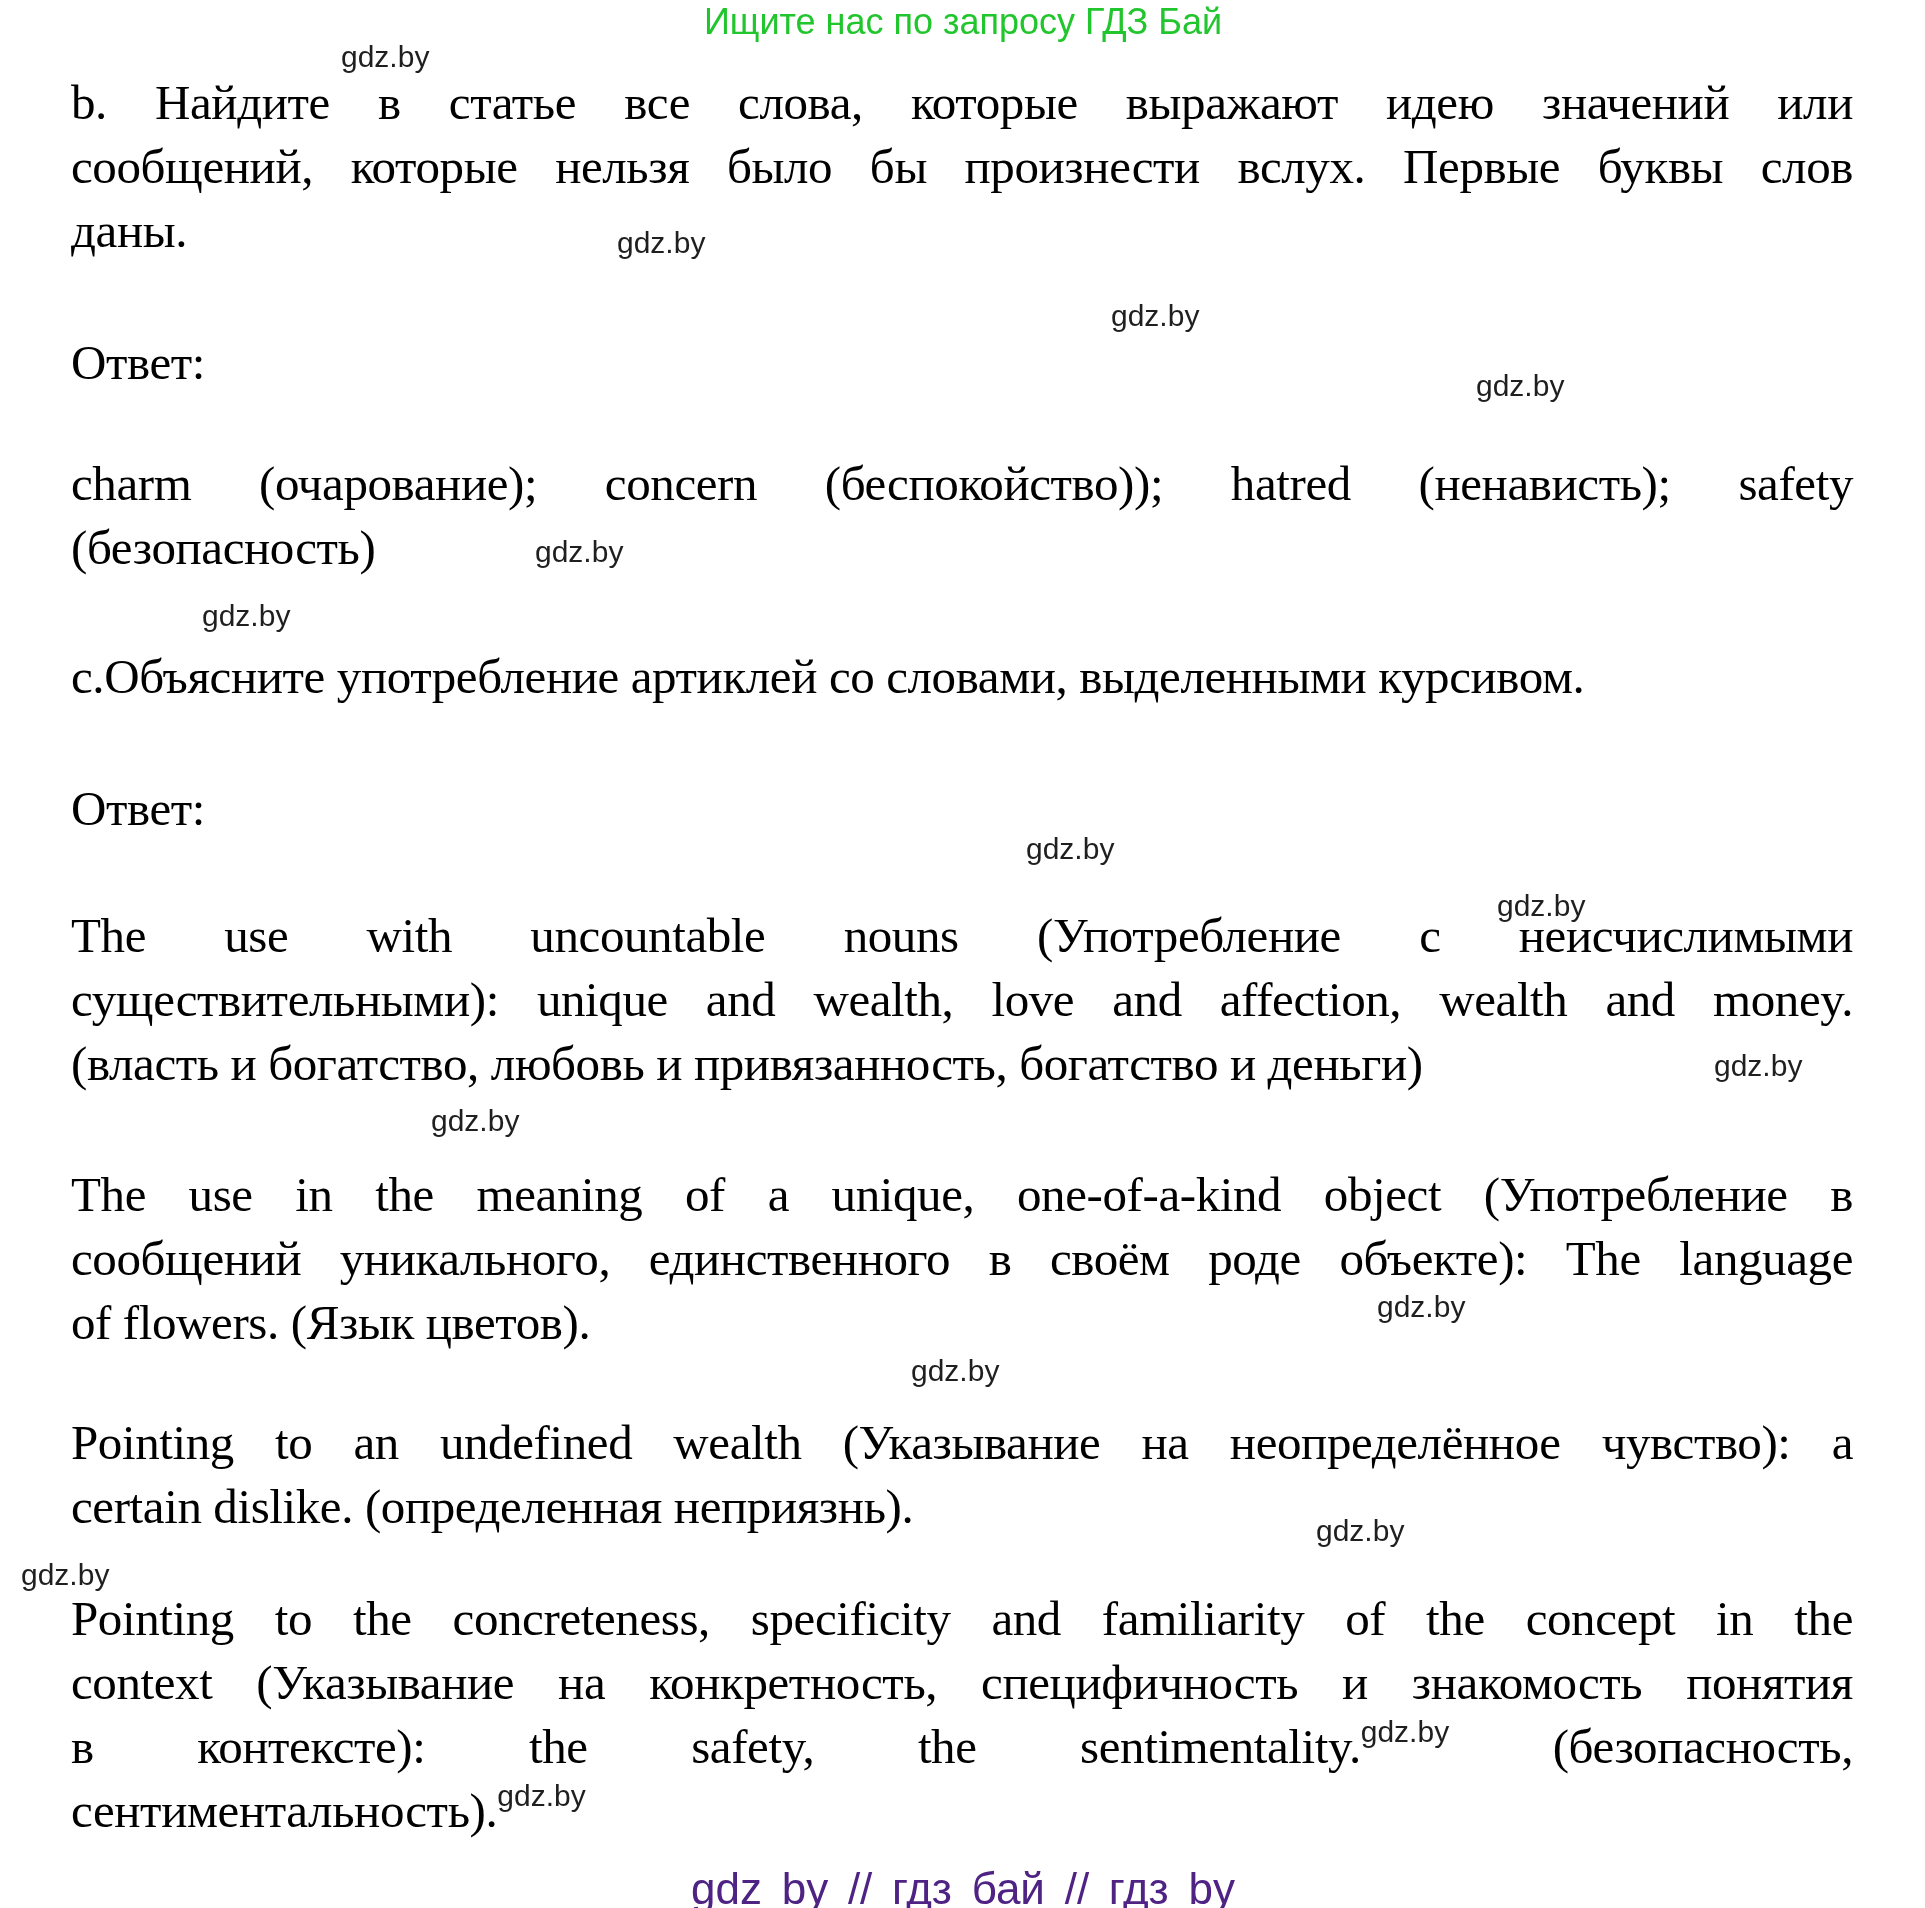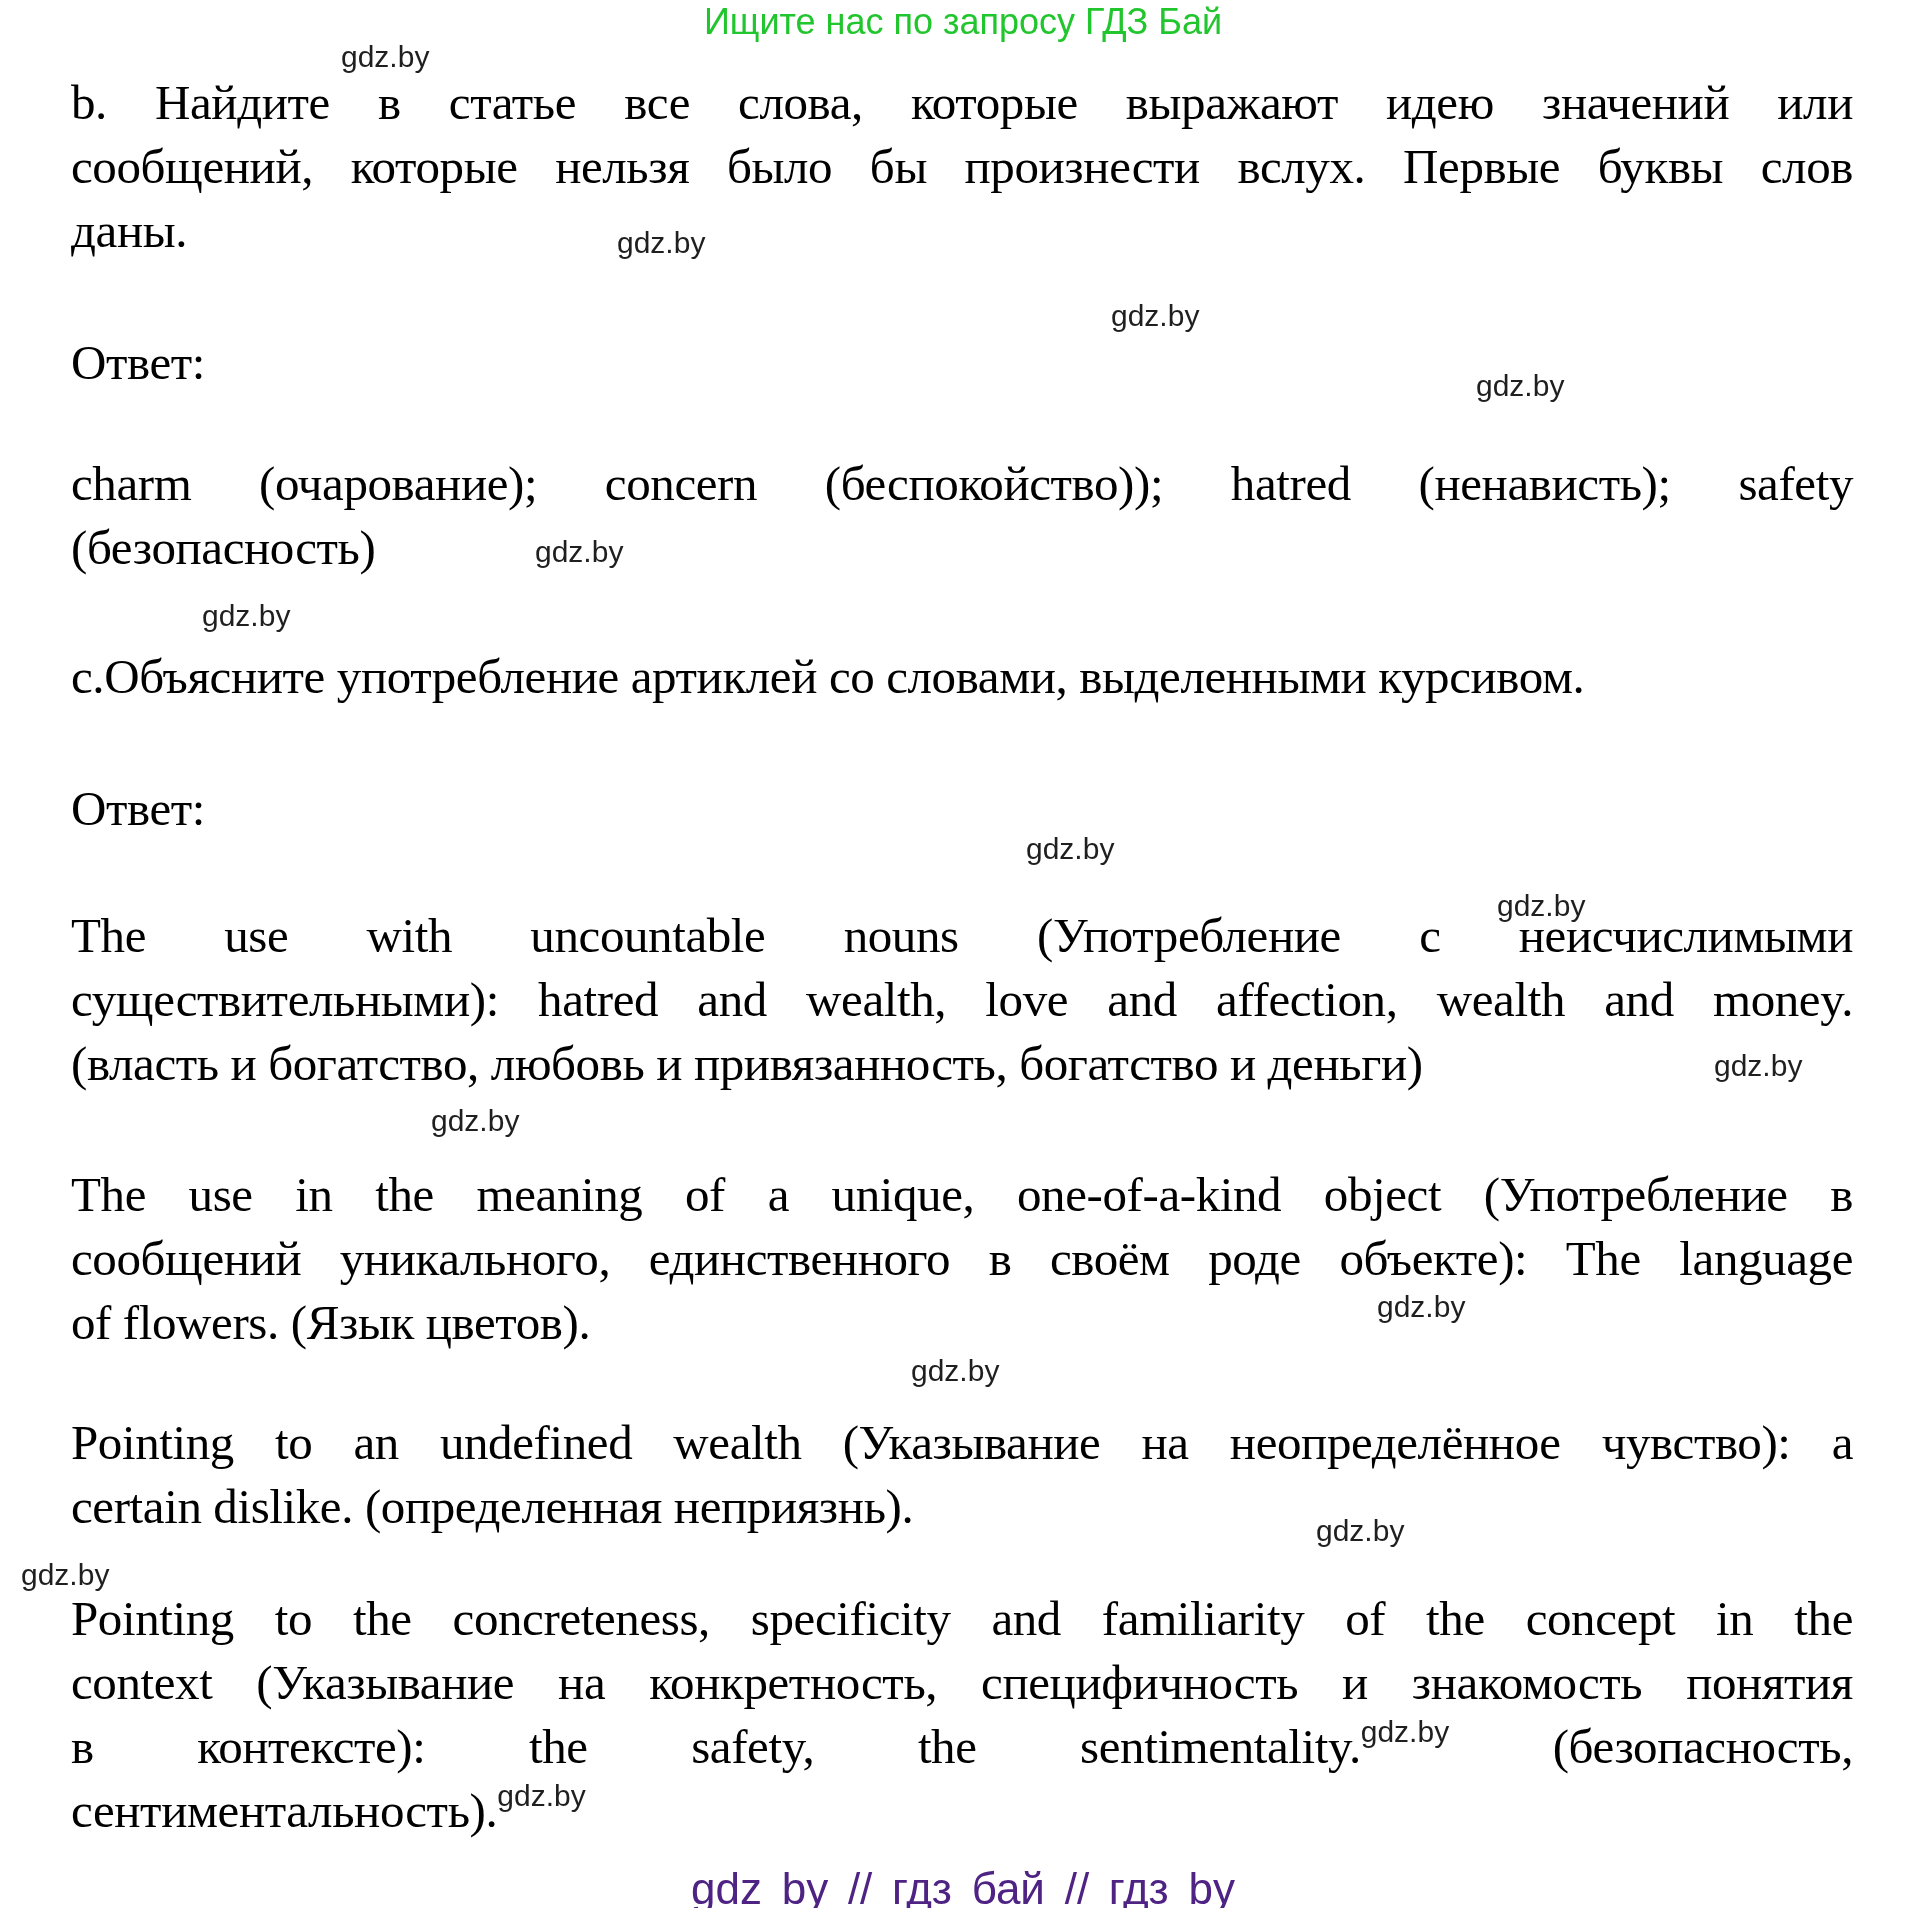--- a/index.html
+++ b/index.html
@@ -92,21 +92,21 @@
         <div class="ln">(безопасность)</div>
       </div>
       <div class="para" style="top: 645px;">
         <div class="ln">с.Объясните употребление артиклей со словами, выделенными курсивом.</div>
       </div>
       <div class="para" style="top: 777px;">
         <div class="ln">Ответ:</div>
       </div>
       <div class="para" style="top: 904px;">
         <div class="ln just">The use with uncountable nouns (Употребление с неисчислимыми</div>
-        <div class="ln just">существительными): hatred and wealth, love and affection, wealth and money.</div>
+        <div class="ln just">существительными): unique and wealth, love and affection, wealth and money.</div>
         <div class="ln">(власть и богатство, любовь и привязанность, богатство и деньги)</div>
       </div>
       <div class="para" style="top: 1163px; font-family: Liberation Serif, serif;">
         <div class="ln just">The use in the meaning of a unique, one-of-a-kind object (Употребление в</div>
         <div class="ln just">сообщений уникального, единственного в своём роде объекте): The language</div>
         <div class="ln">of flowers. (Язык цветов).</div>
       </div>
       <div class="para" style="top: 1411px;">
         <div class="ln just">Pointing to an undefined wealth (Указывание на неопределённое чувство): a</div>
         <div class="ln">certain dislike. (определенная неприязнь).</div>

